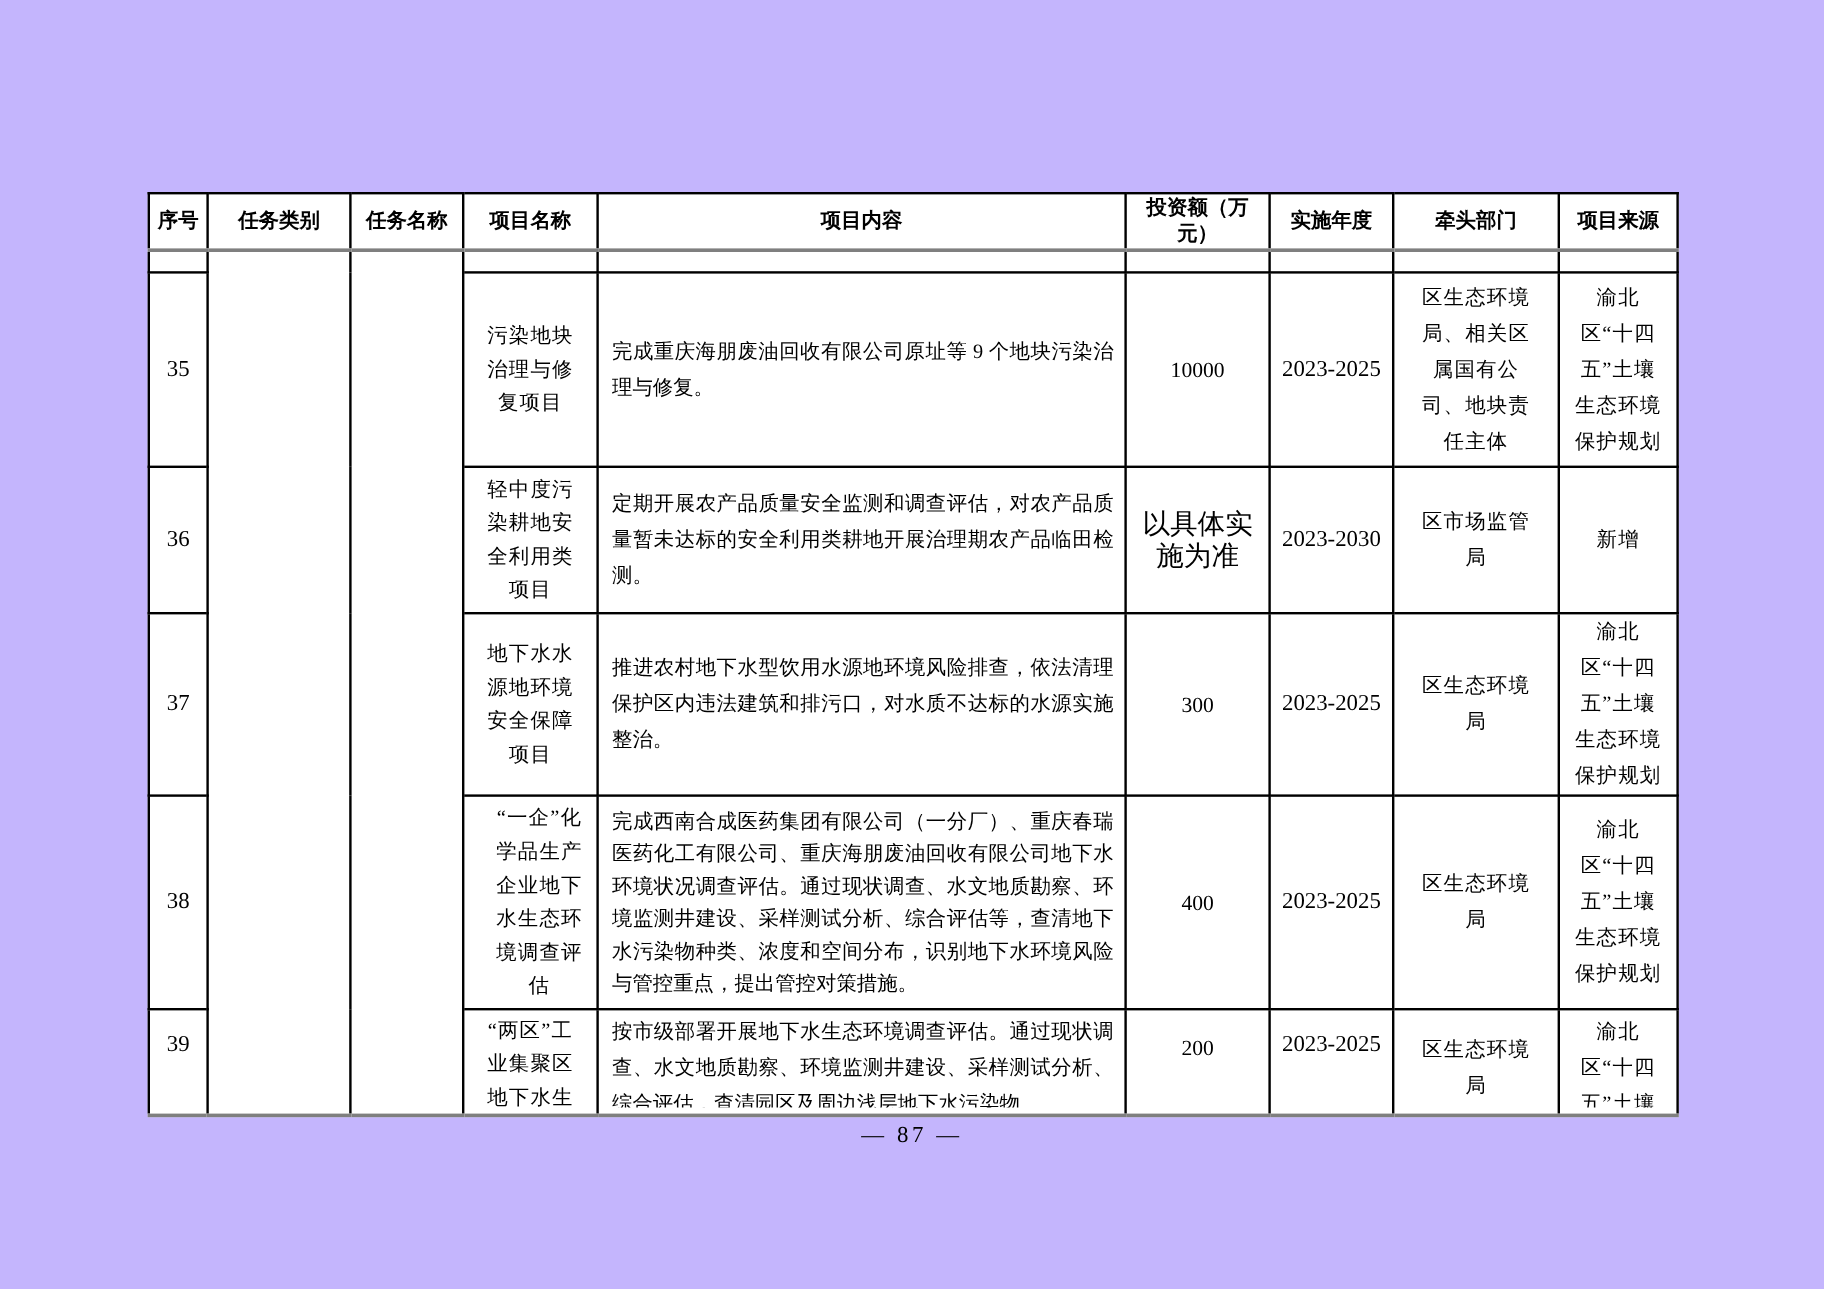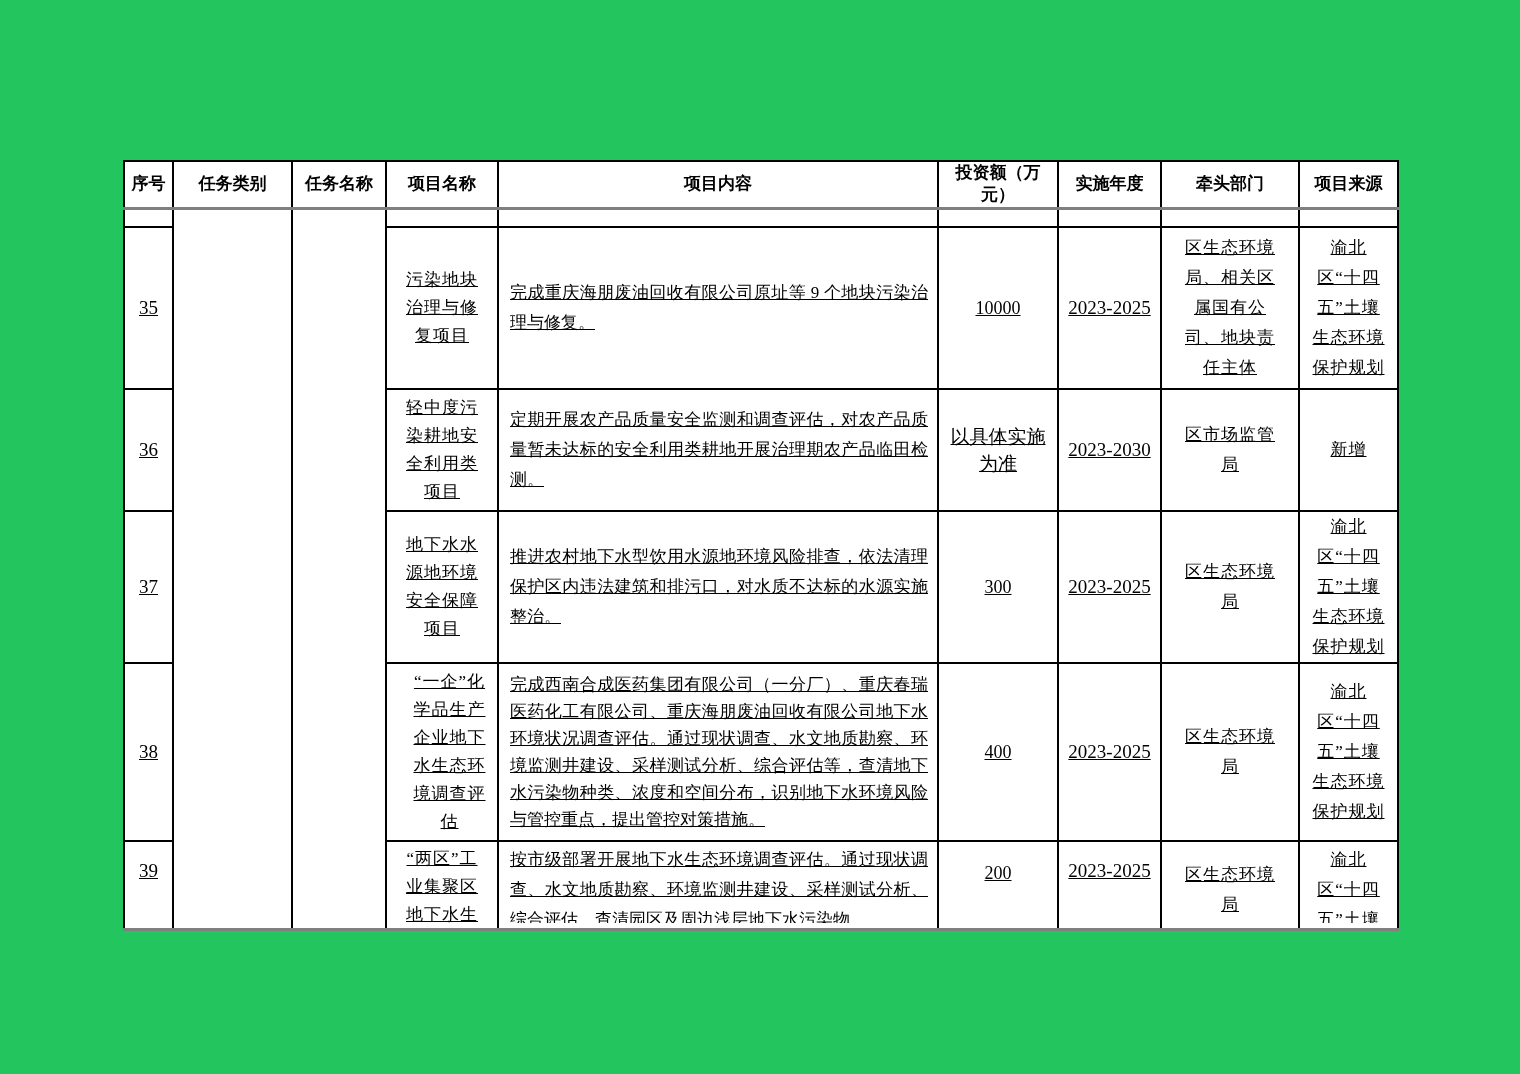--- a/index.html
+++ b/index.html
@@ -2,39 +2,39 @@
 <html><head>
 <meta charset="utf-8">
 <style>
   * { margin:0; padding:0; box-sizing:border-box; }
   html,body { background:#ffffff; }
   body {
     width:1520px; height:1074px; position:relative;
     font-family:"Liberation Serif","DejaVu Serif",serif;
     color:#000;
   }
-  .page { position:absolute; inset:0; background:#22c55e; overflow:hidden; }
+  .page { position:absolute; inset:0; background:#c4b5fd; overflow:hidden; }
 
   table.plan-table {
     position:absolute; left:123px; top:160px; width:1274px;
     border-collapse:collapse; table-layout:fixed; background:#fff;
   }
   .plan-table th, .plan-table td { border:2px solid #000; }
 
   .plan-table th {
     font-family:"Liberation Sans","DejaVu Sans",sans-serif;
     font-weight:700; font-size:17px; line-height:22px;
     text-align:center; vertical-align:middle;
     height:47px; padding:0 2px;
     border-bottom:3px solid #7f7f7f;
   }
 
   tr.spacer-row td { height:19px; }
 
-  .plan-table td { font-size:17px; vertical-align:middle;text-decoration:underline; }
+  .plan-table td { font-size:17px; vertical-align:middle; }
 
   td.no   { text-align:center; font-size:19px;margin-left:10px; }
   td.name { text-align:center; line-height:28px; padding:4px 15px; letter-spacing:1px; }
   td.content { text-align:justify; line-height:30px; padding:5px 9px 5px 11px; }
   td.inv  { text-align:center; font-size:18px; line-height:27px; padding:0 9px; }
   td.yr   { text-align:center; font-size:19px; }
   td.dept { text-align:center; line-height:30px; padding:0 16px; letter-spacing:1px; }
   td.src  { text-align:center; line-height:30px; padding:0 10px; letter-spacing:1px; }
 
   
@@ -101,21 +101,21 @@
         <td class="inv">10000</td>
         <td class="yr">2023-2025</td>
         <td class="dept">区生态环境局、相关区属国有公司、地块责任主体</td>
         <td class="src">渝北区“十四五”土壤生态环境保护规划</td>
       </tr>
 
       <tr style="height:115px">
         <td class="no">36</td>
         <td class="name">轻中度污染耕地安全利用类项目</td>
         <td class="content">定期开展农产品质量安全监测和调查评估，对农产品质量暂未达标的安全利用类耕地开展治理期农产品临田检测。</td>
-        <td class="inv" style="font-size:19px">以具体实施为准</td>
+        <td class="inv" style="font-size:23px">以具体实施为准</td>
         <td class="yr">2023-2030</td>
         <td class="dept">区市场监管局</td>
         <td class="src">新增</td>
       </tr>
 
       <tr style="height:140px">
         <td class="no">37</td>
         <td class="name">地下水水源地环境安全保障项目</td>
         <td class="content">推进农村地下水型饮用水源地环境风险排查，依法清理保护区内违法建筑和排污口，对水质不达标的水源实施整治。</td>
         <td class="inv">300</td>
@@ -153,13 +153,14 @@
         <td class="dept">
             <div class="clip">区生态环境局</div>
           </td>
         <td class="src">
             <div class="clip">渝北区“十四五”土壤生态</div>
           </td>
       </tr>
     </tbody>
   </table>
 
+  <div class="page-number">— 87 —</div>
 </div>
 
 </body></html>

